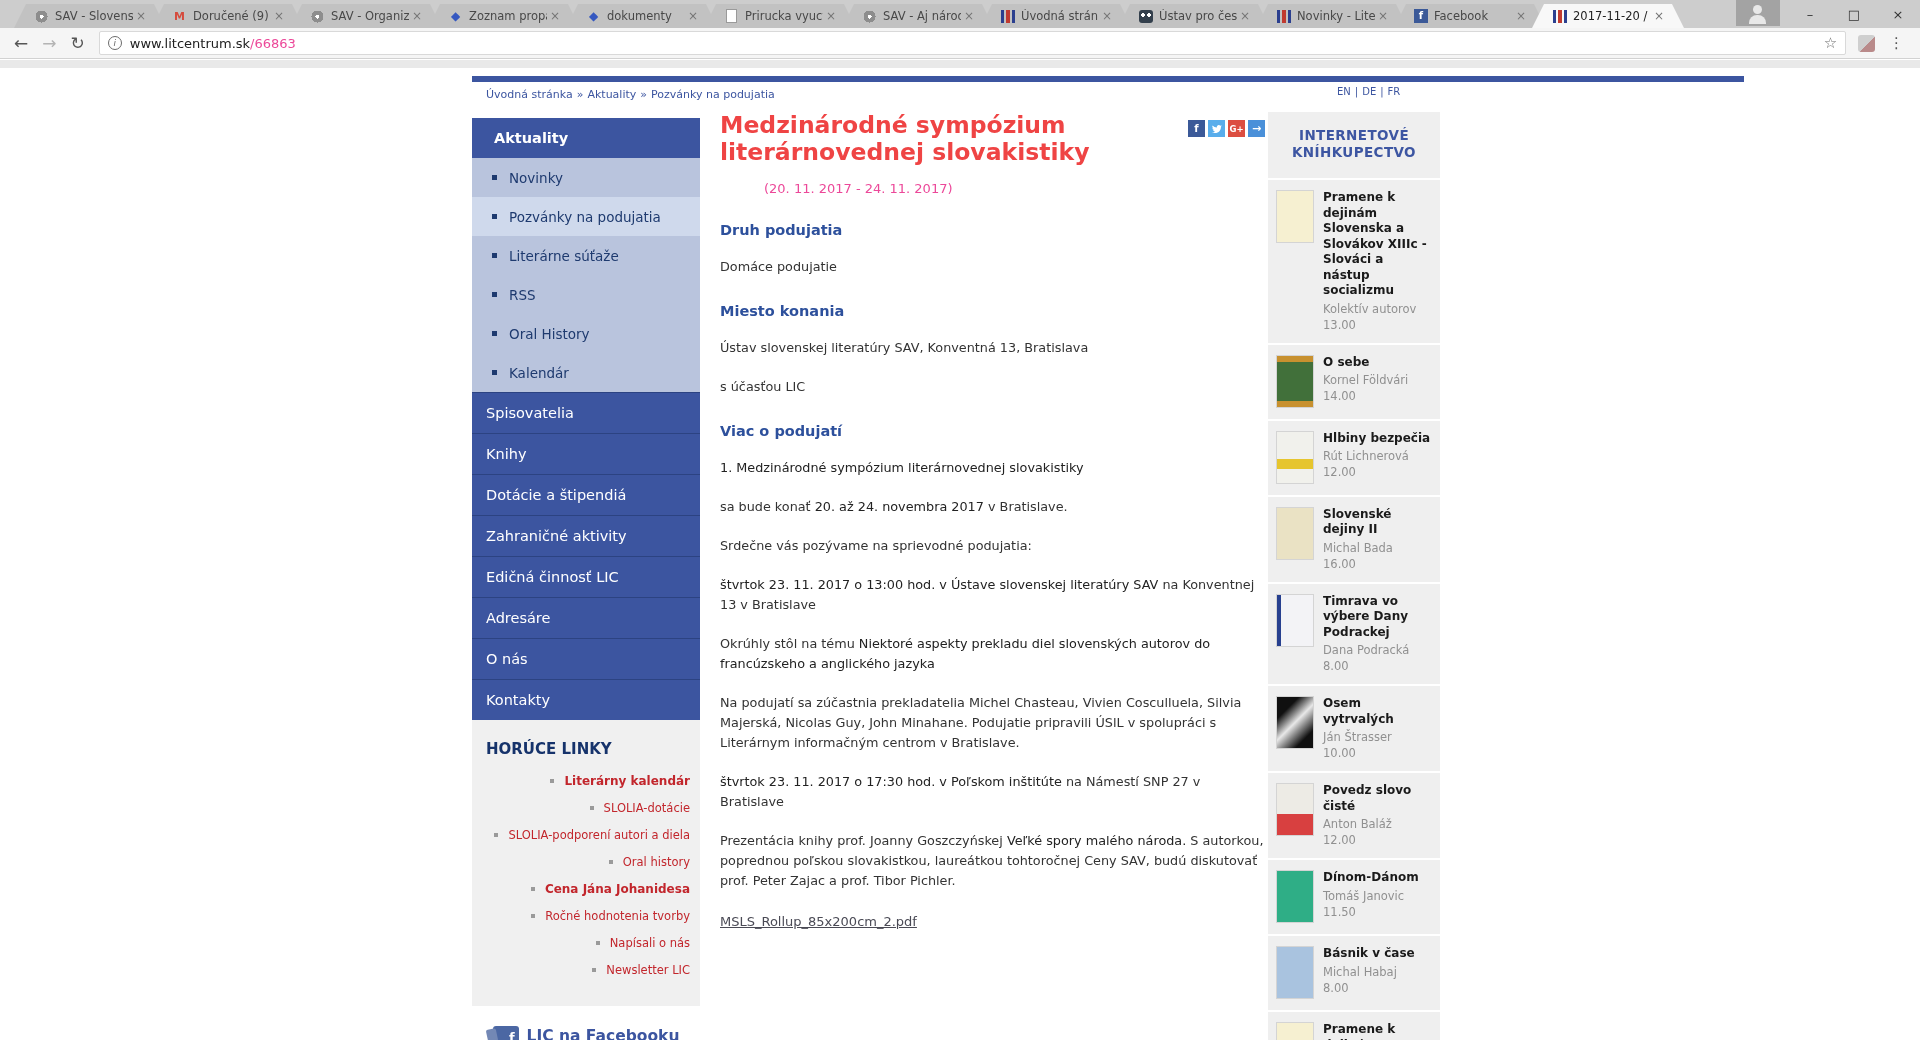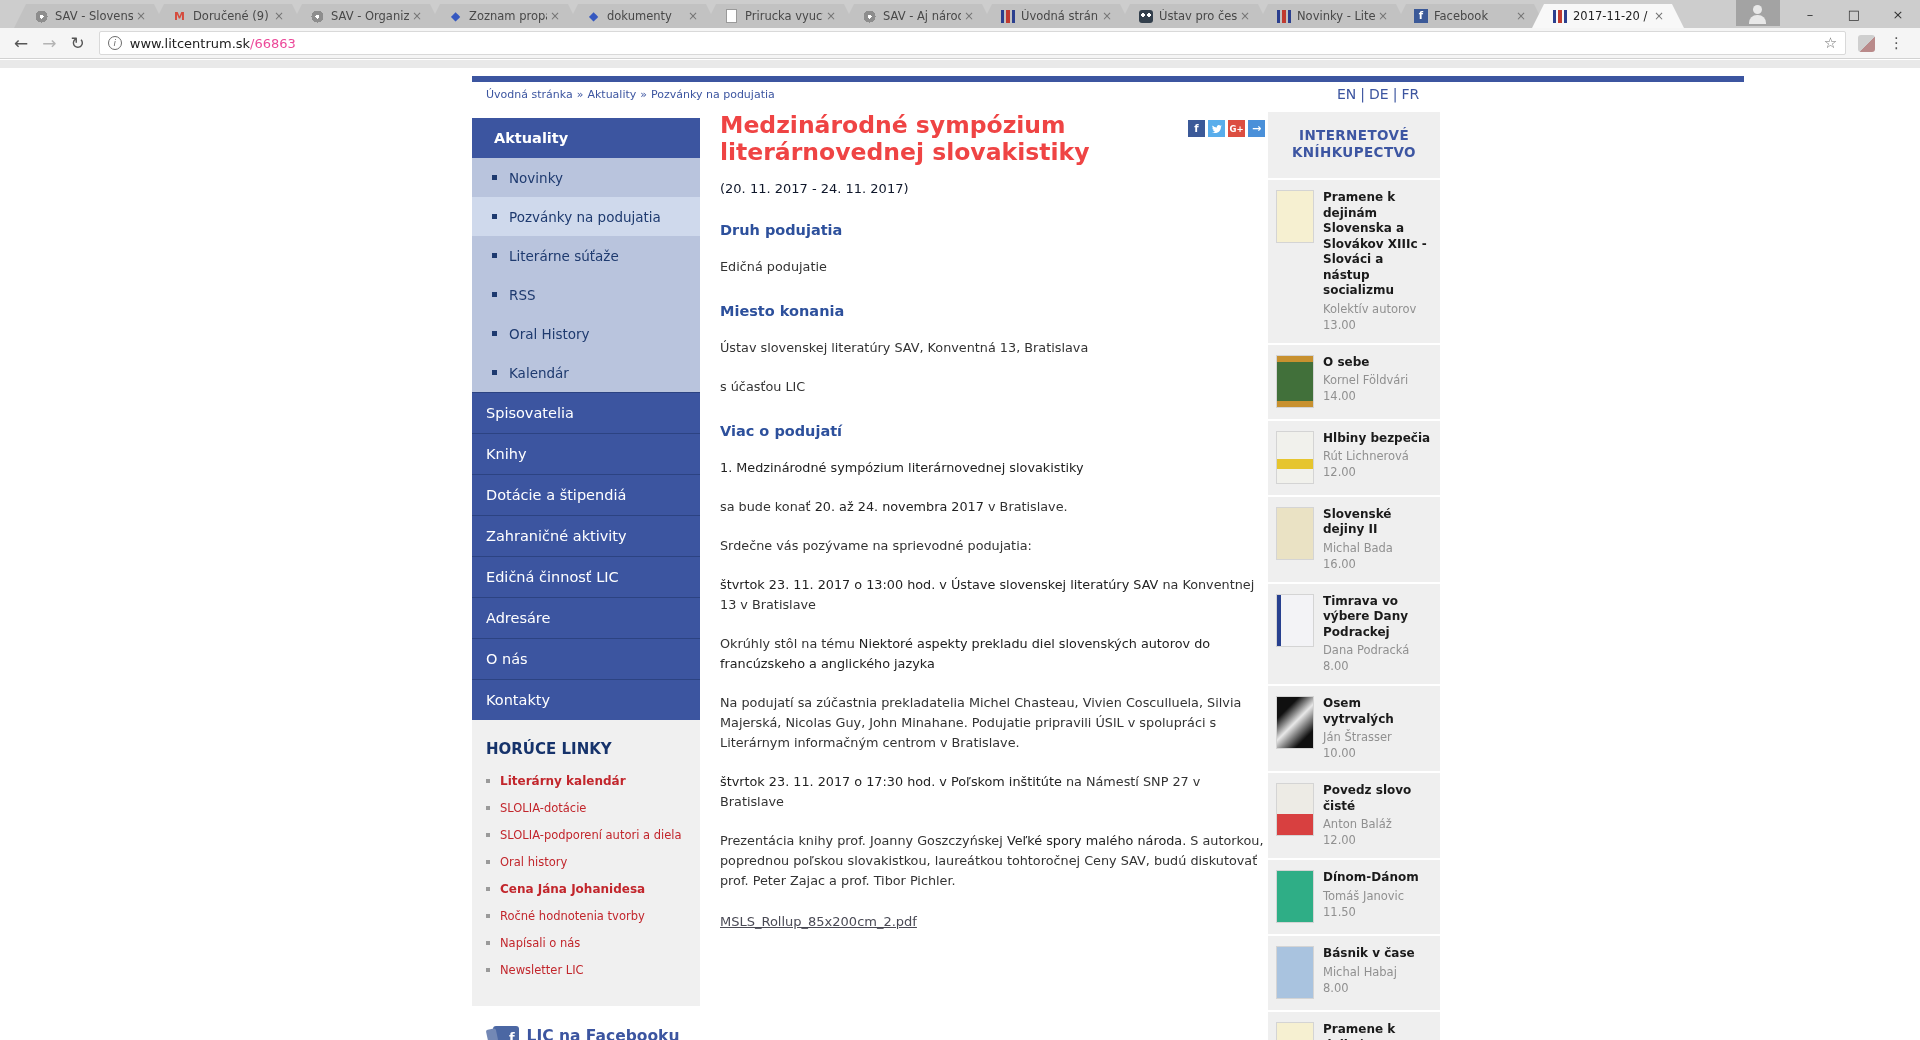--- a/index.html
+++ b/index.html
@@ -49,41 +49,41 @@
   .omni-spacer { flex:1; }
   .star-icon { font-size:15px; color:#6e6e6e; }
   .ext-icon { width:17px; height:17px; margin-left:12px; border-radius:3px;
     background:linear-gradient(135deg,#cfcfcf 55%,#b98a8a 55%); }
   .menu-dots { font-size:15px; color:#555; margin:0 16px 0 14px; }
   .chrome-strip { position:absolute; top:60px; left:0; width:1920px; height:8px; background:#e9e9e9; }
 
   
   .pagewrap { position:absolute; top:68px; left:0; width:1920px; height:972px; background:#fff; overflow:hidden; }
   .topbar { position:absolute; left:472px; top:8px; width:1272px; height:6px; background:#3c55a0; }
-  .langs { position:absolute; left:1337px; top:18px; font-size:14px; color:#3c55a0; }
+  .langs { position:absolute; left:1337px; top:18px; font-size:10px; color:#3c55a0; }
   .langs span { margin:0 4px; }
   .breadcrumb { position:absolute; left:486px; top:20px; font-size:11px; color:#3c55a0; }
   .breadcrumb .sep { margin:0 4px; }
 
   
   .nav { position:absolute; left:472px; top:50px; width:228px; }
   .nav-head { height:40px; background:#3c55a0; color:#fff; font-weight:bold; font-size:14.5px;
     line-height:40px; padding-left:22px; }
   .sub { background:#b9c4dd; }
   .sub-item { height:39px; display:flex; align-items:center; padding-left:20px;
     color:#1e3a6f; font-size:13.5px; }
   .sub-item.active { background:#cfd9ec; }
   .bullet-sq { width:5px; height:5px; background:#1e3a6f; margin-right:12px; flex:none; }
   .nav-item { height:41px; background:#3c55a0; border-top:1px solid #2c4382; color:#fff;
     font-size:14.5px; display:flex; align-items:center; padding-left:14px; }
 
   .hotbox { background:#f0f0f0; padding:20px 10px 16px 14px; }
   .hot-title { color:#16336b; font-weight:bold; font-size:15px; margin-bottom:16px; }
   .hot-item { display:flex; align-items:center; margin-bottom:13px; color:#c2262c;
-    font-size:11.5px; white-space:nowrap; }
+    font-size:11.5px; white-space:nowrap;justify-content:flex-end; }
   .hot-item.bold { font-weight:bold; font-size:12px; }
   .bullet-gray { width:4px; height:4px; background:#9a9a9a; margin-right:10px; flex:none; }
 
   .fbrow { margin-top:20px; display:flex; align-items:center; justify-content:center; }
   .fb-badge { width:26px; height:19px; background:#4b67a3; border-radius:3px; color:#fff;
     font-weight:bold; font-size:13px; display:flex; align-items:flex-end; justify-content:flex-end;
     padding:0 4px 0 0; margin-right:8px; position:relative; }
   .fb-badge::before { content:""; position:absolute; left:-6px; top:3px; width:10px; height:13px;
     background:#7388b5; border-radius:2px; transform:rotate(-12deg); }
   .fb-text { color:#3c55a0; font-weight:bold; font-size:15.5px; }
@@ -91,21 +91,21 @@
   
   .article { position:absolute; left:720px; top:44px; width:545px; }
   .share { position:absolute; right:0; top:8px; display:flex; gap:3px; }
   .share-btn { width:17px; height:17px; display:flex; align-items:center; justify-content:center;
     color:#fff; font-weight:bold; font-size:10px; }
   .sh-fb { background:#3b5998; }
   .sh-tw { background:#59adeb; padding:3px; }
   .sh-gp { background:#dc4e41; font-size:8.5px; }
   .sh-ar { background:#4a90d9; font-size:11px; }
   .a-title { width:430px; font-size:23.5px; line-height:27px; font-weight:bold; color:#ef4444; }
-  .a-date { margin-top:15px; font-size:13px; color:#0f172a; }
+  .a-date { margin-top:15px; font-size:13px; color:#ec4899;margin-left:44px; }
   .h2 { margin-top:26px; color:#2d509c; font-size:14.5px; font-weight:bold; }
   .p { margin-top:19px; font-size:12.8px; color:#333; line-height:20px; }
   .p b, .pb { font-weight:normal; color:#222; }
   .pdf-link { display:inline-block; margin-top:23px; font-size:13px; color:#4a4a55;
     text-decoration:underline; }
 
   
   .shop { position:absolute; left:1268px; top:44px; width:172px; height:928px; overflow:hidden;
     display:flex; flex-direction:column; }
   .shop-head { background:#efefef; color:#3d56a2; font-weight:bold; font-size:13.5px;
@@ -315,21 +315,21 @@
             <path d="M23 5c-.8.4-1.7.6-2.6.8a4.5 4.5 0 0 0-7.7 4.1A12.8 12.8 0 0 1 3.4 5.2a4.5 4.5 0 0 0 1.4 6 4.4 4.4 0 0 1-2-.5v.1a4.5 4.5 0 0 0 3.6 4.4 4.6 4.6 0 0 1-2 .1 4.5 4.5 0 0 0 4.2 3.1A9 9 0 0 1 2 20.3 12.7 12.7 0 0 0 8.9 22c8.3 0 12.8-6.9 12.8-12.8v-.6A9 9 0 0 0 23 5z" fill="#fff"></path>
           </svg>
         </span>
       <span class="share-btn sh-gp">G+</span>
       <span class="share-btn sh-ar">→</span>
     </div>
     <h1 class="a-title">Medzinárodné sympózium literárnovednej slovakistiky</h1>
     <div class="a-date">(20. 11. 2017 - 24. 11. 2017)</div>
 
     <div class="h2">Druh podujatia</div>
-    <div class="p">Edičná podujatie</div>
+    <div class="p">Domáce podujatie</div>
 
     <div class="h2">Miesto konania</div>
     <div class="p">Ústav slovenskej literatúry SAV, Konventná 13, Bratislava</div>
     <div class="p">s účasťou LIC</div>
 
     <div class="h2">Viac o podujatí</div>
     <div class="p pb"> 1. Medzinárodné sympózium literárnovednej slovakistiky</div>
     <div class="p"><span>sa bude konať </span><b>20. až 24. novembra 2017</b><span> v Bratislave.</span></div>
     <div class="p">Srdečne vás pozývame na sprievodné podujatia:</div>
     <div class="p"><b>štvrtok 23. 11. 2017 o 13:00 hod. v Ústave slovenskej literatúry SAV</b><span> na Konventnej 13 v Bratislave</span></div>

